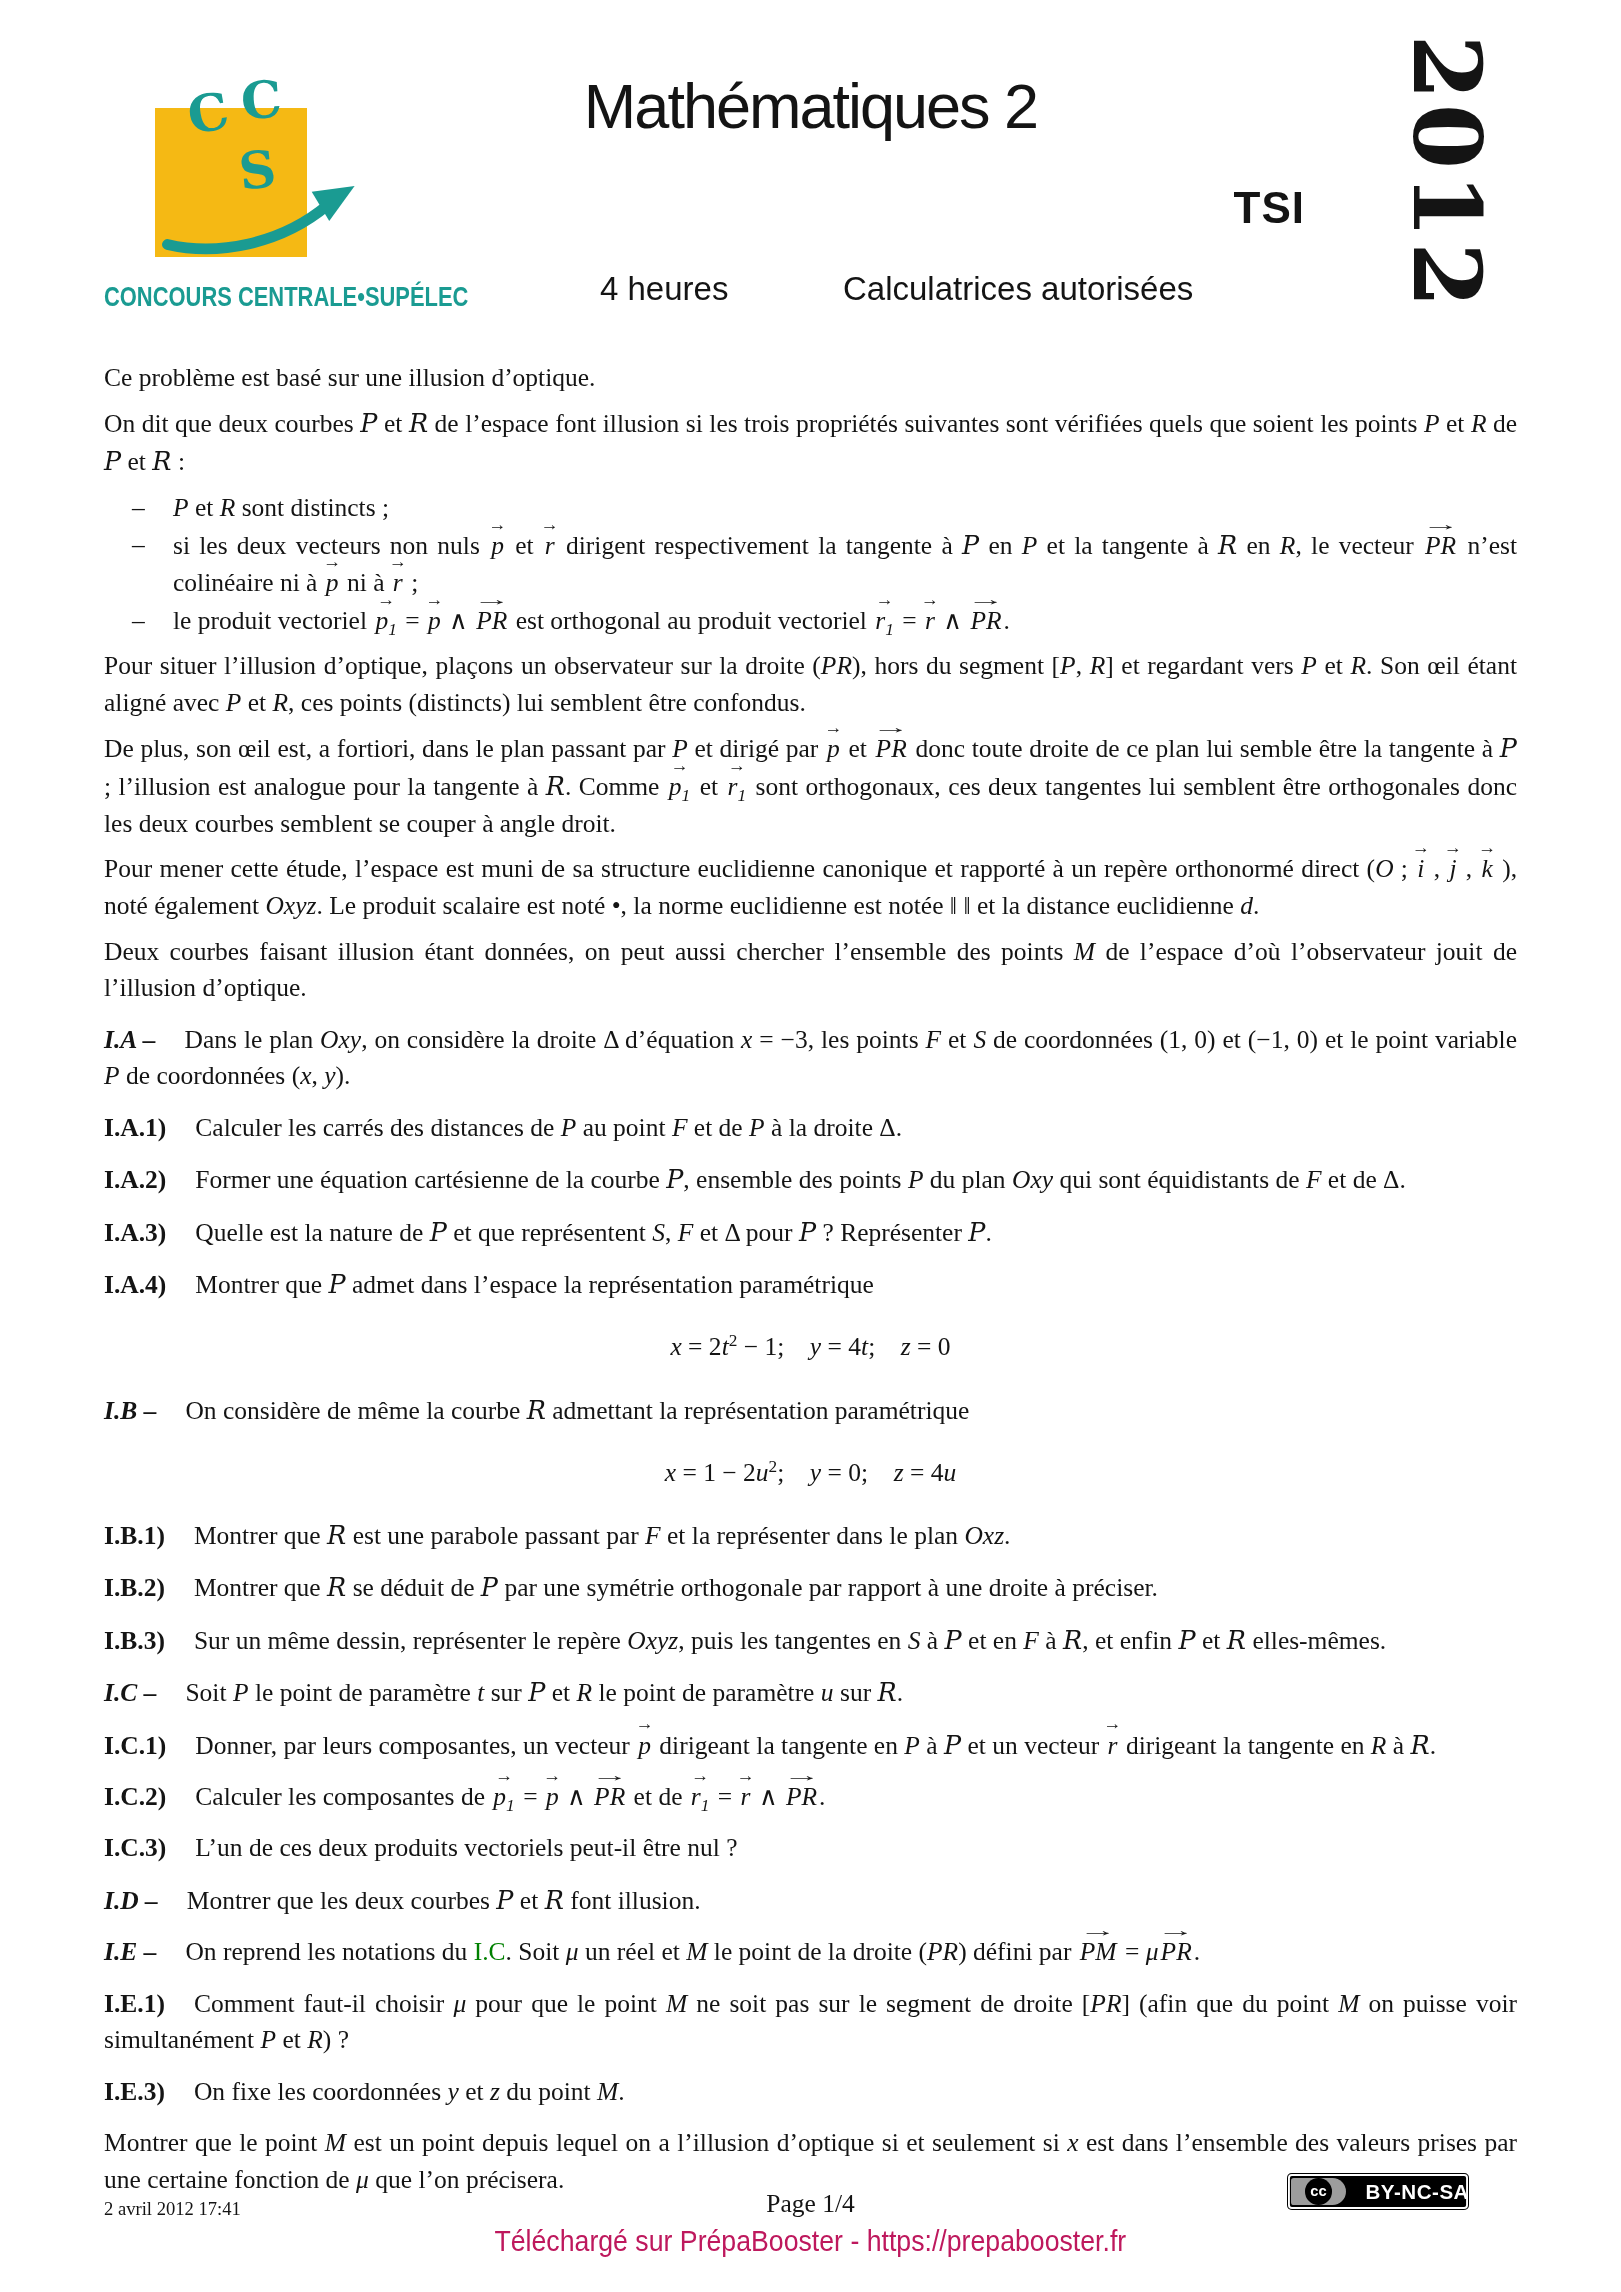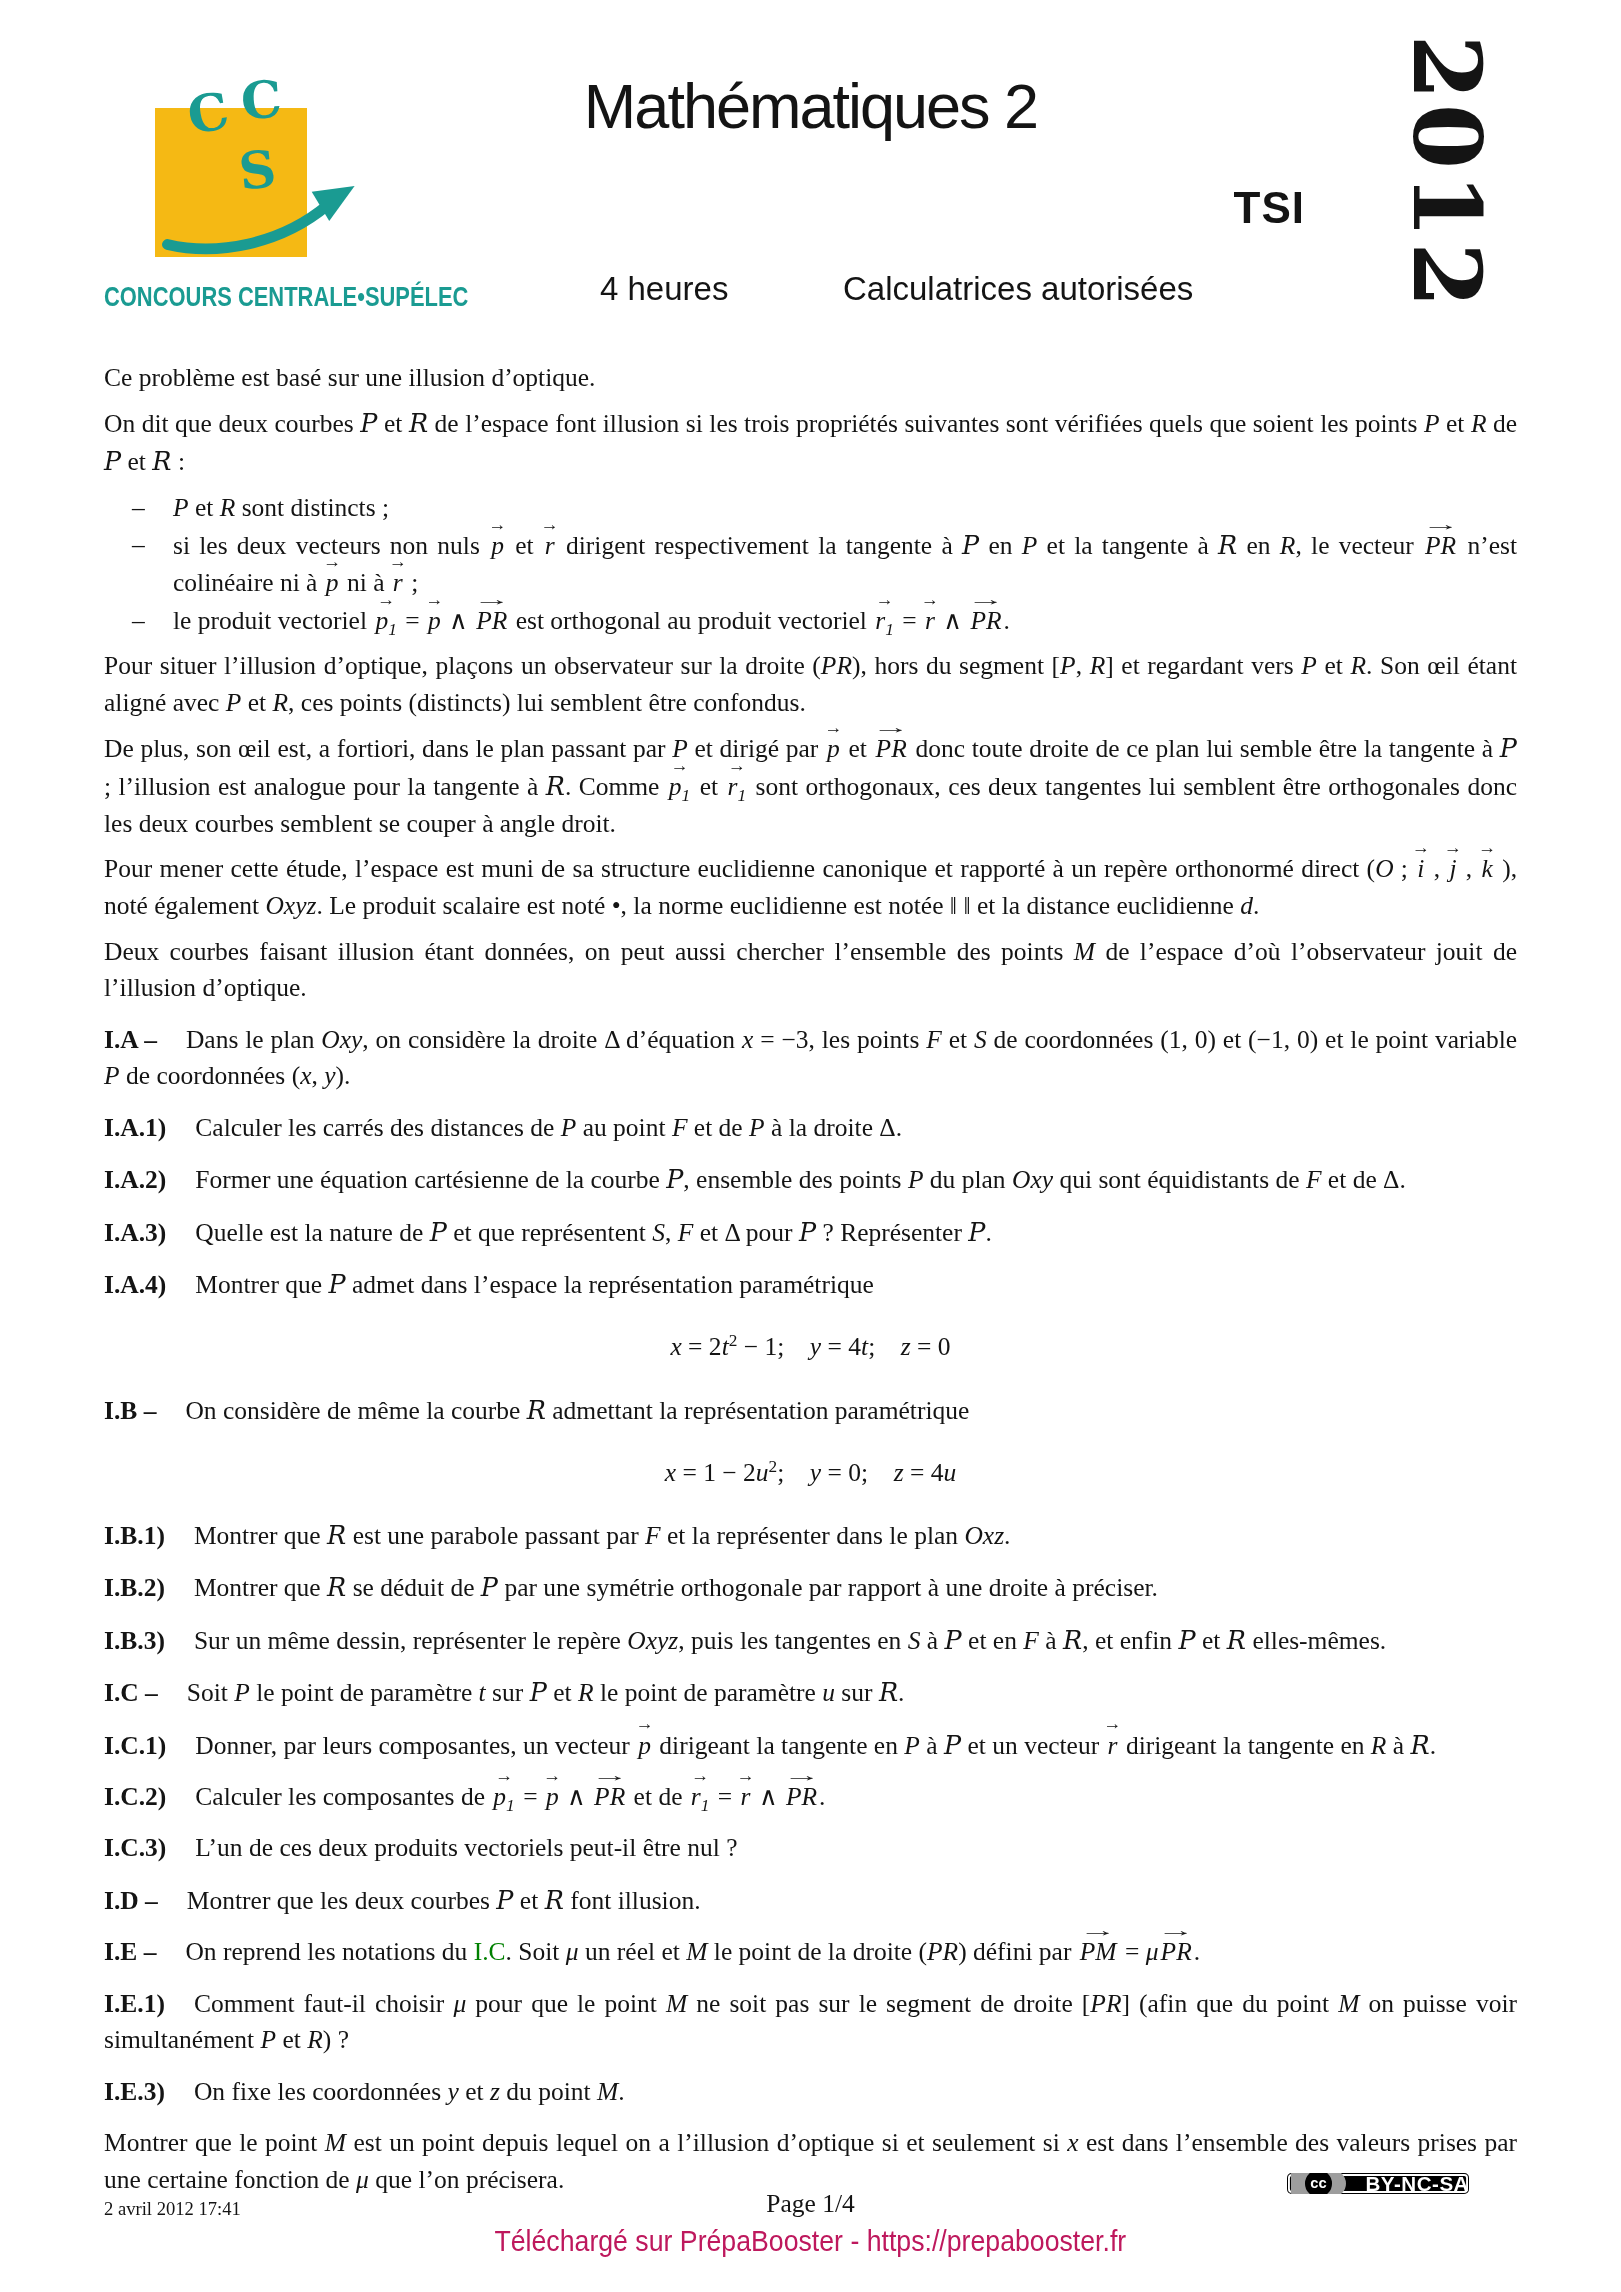--- a/index.html
+++ b/index.html
@@ -29,34 +29,34 @@
   
   .content{position:absolute;left:104px;right:104px;top:351px;text-align:justify;}
   .para{margin:8.8px 0;}
   .dashlist{margin:3.9px 0;padding:0 0 0 69px;list-style:none;}
   .dashlist li{position:relative;margin:1px 0;}
   .dashlist li::before{content:"–";position:absolute;left:-41px;top:0;}
   h2.section{font-size:35px;font-weight:bold;margin:29px 0 19.6px;text-align:left;letter-spacing:0;}
   h2.section .sec-num{margin-right:33px;}
   .q{margin:14.7px 0;}
   .qlabel{font-weight:bold;margin-right:29px;white-space:nowrap;}
-  .qlabel.part{}
+  .qlabel.part{font-style:italic;}
   .equation{text-align:center;margin:25.5px 0;}
   i{font-style:italic;}
   .scr{font-style:italic;font-family:"DejaVu Serif",serif;}
   .green{color:#008000;}
   sub,sup{line-height:0;font-size:0.68em;}
   .vec{position:relative;display:inline-block;font-style:italic;padding:0 2px;}
   .vec::before{content:"→";position:absolute;left:50%;top:-0.68em;transform:translateX(-50%);
         font-size:0.70em;font-style:normal;line-height:1;}
   .vec.w::before{transform:translateX(-50%) scaleX(2.1);}
   
   .footer-date{position:absolute;left:104px;top:2196px;font-size:18.6px;}
   .footer-page{position:absolute;left:0;right:0;top:2186px;text-align:center;font-size:25.5px;}
-  .cc-badge{position:absolute;left:1287px;top:2173px;width:182px;height:21px;background:#000;
+  .cc-badge{position:absolute;left:1287px;top:2173px;width:182px;height:37px;background:#000;
         border-radius:4.9px;box-shadow:inset 0 0 0 1px #000, inset 0 0 0 2.9px #fff;
         display:flex;align-items:center;overflow:hidden;}
   .cc-left{width:55px;height:27.4px;margin-left:3.9px;background:#9d9d9d;border-radius:2.9px 13.7px 13.7px 2.9px;
         display:flex;align-items:center;justify-content:center;}
   .cc-circle{width:26.5px;height:26.5px;border-radius:50%;background:#000;color:#fff;
         font-family:"Liberation Sans",sans-serif;font-weight:bold;font-size:14.7px;
         display:flex;align-items:center;justify-content:center;}
   .cc-text{flex:1;text-align:right;color:#fff;font-family:"Liberation Sans",sans-serif;
         font-weight:bold;font-size:20.6px;letter-spacing:0.5px;padding-left:8px;}
   .download{position:absolute;left:0;right:0;top:2221px;text-align:center;

